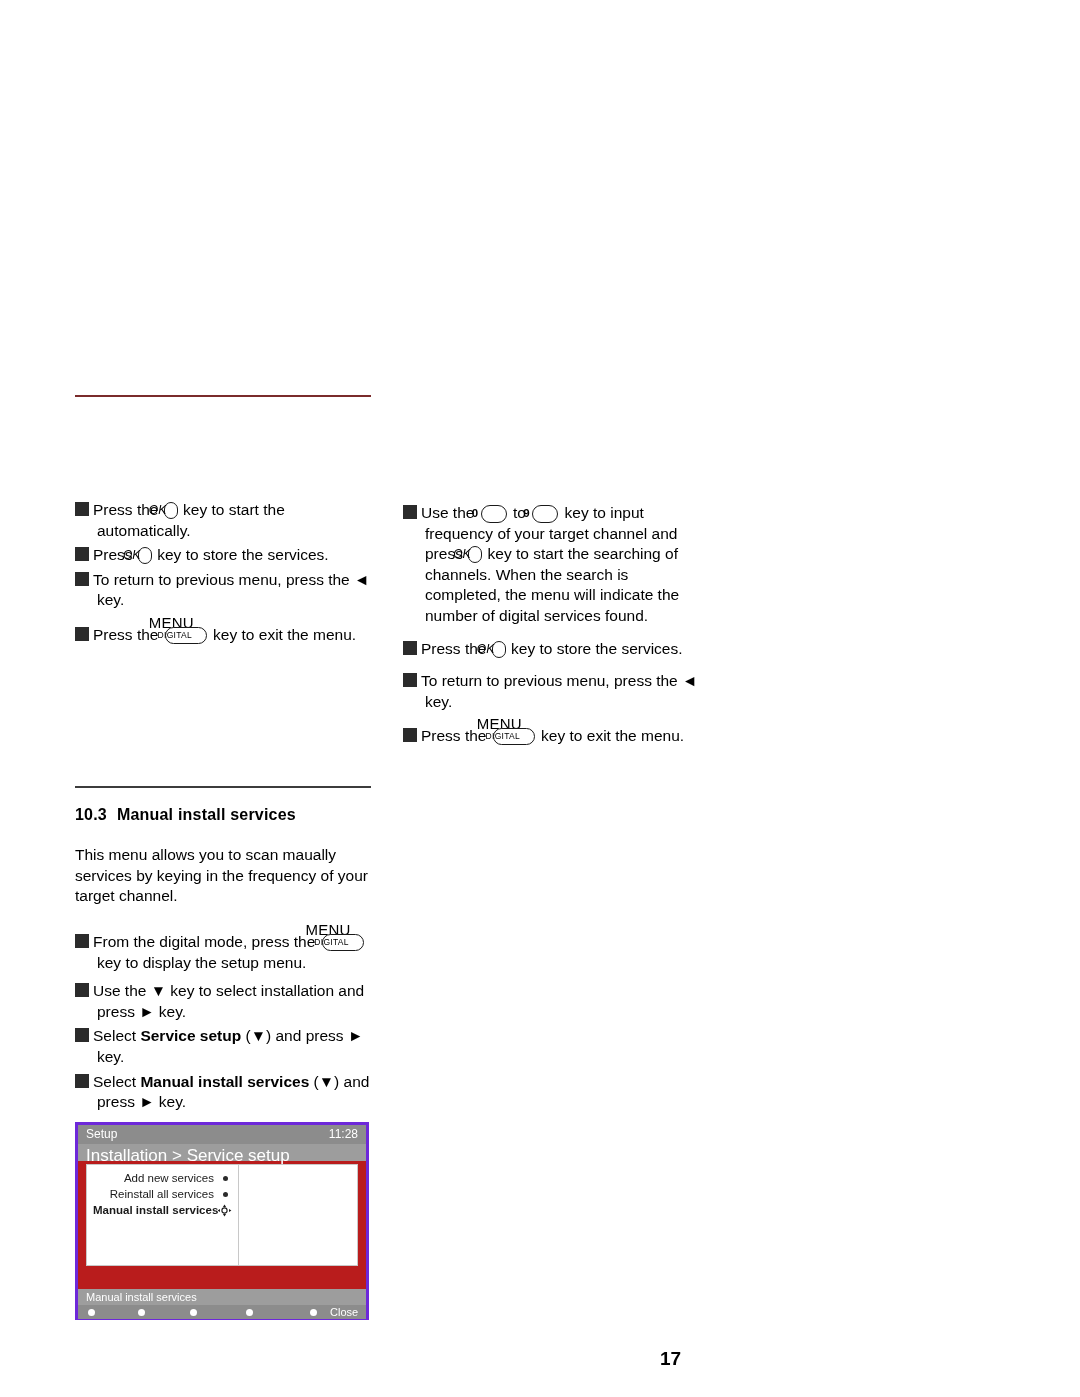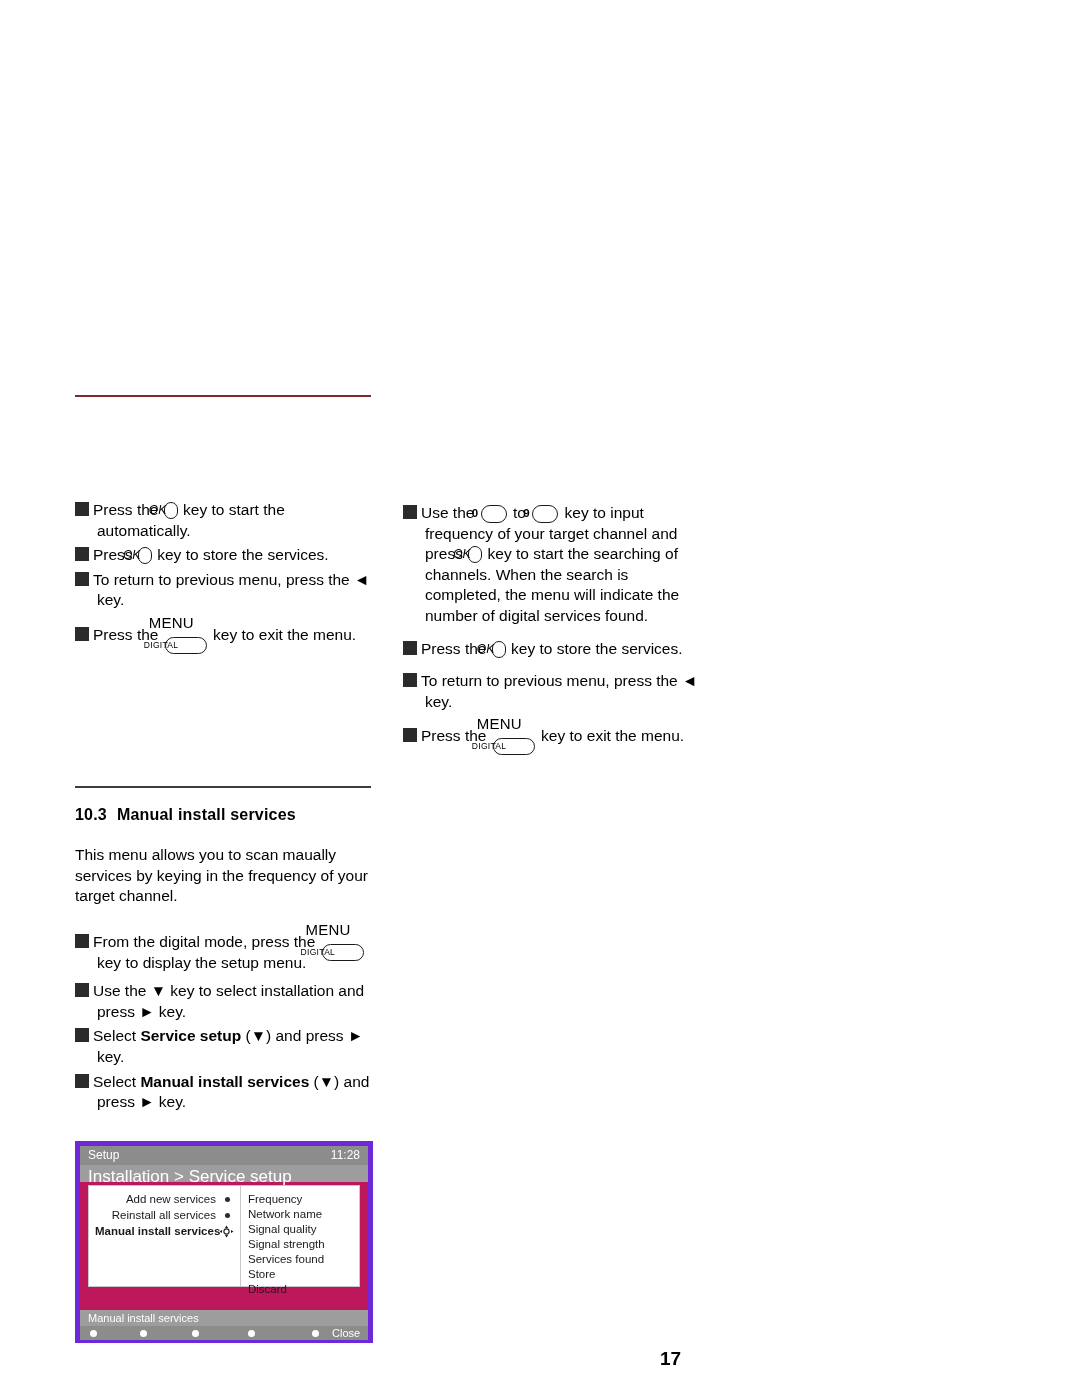--- a/index.html
+++ b/index.html
@@ -96,27 +96,27 @@
     position: absolute;
     top: -13px;
     left: 6px;
     font-size: 15px;
     letter-spacing: 0.2px;
     color: #000;
   }
   .key-menu .pill {
     position: absolute;
     left: 0;
-    top: 11px;
+    top: 1px;
     width: 40px;
     height: 15px;
     border: 1.4px solid #1a1a1a;
     border-radius: 9px;
     background: #ffffff;
-    text-align: left;
+    text-align: center;
     font-size: 8.5px;
     line-height: 15px;
     letter-spacing: 0.3px;
   }
 
   
   .sec-rule {
     position: absolute;
     left: 75px;
     top: 786px;
@@ -153,25 +153,24 @@
     line-height: 1.33;
   }
 
   
   .osd {
     position: absolute;
     left: 75px;
     top: 1122px;
     width: 288px;
     height: 192px;
-    background: #be185d;
-    border: 5px solid #6d28d9;
+    background: #b91c1c;
+    border: 3px solid #6d28d9;
     font-size: 11px;
     color: #1a1a1a;
-    margin-top: 19px;
   }
   .osd-title {
     position: absolute;
     left: 0; top: 0;
     width: 288px;
     height: 19px;
     background: #8c8c8c;
     color: #ffffff;
     font-size: 12px;
     line-height: 19px;
@@ -434,29 +433,20 @@
             <svg width="15" height="13" viewBox="0 0 15 13">
               <circle cx="7.5" cy="6.5" r="2.6" fill="none" stroke="#1a1a1a" stroke-width="1.1"></circle>
               <path d="M7.5 0.6 L9.1 3.0 L5.9 3.0 Z" fill="#1a1a1a"></path>
               <path d="M7.5 12.4 L9.1 10.0 L5.9 10.0 Z" fill="#1a1a1a"></path>
               <path d="M0.6 6.5 L3.0 4.9 L3.0 8.1 Z" fill="#1a1a1a"></path>
               <path d="M14.4 6.5 L12.0 4.9 L12.0 8.1 Z" fill="#1a1a1a"></path>
             </svg>
           </span>
         </div>
       </div>
-      <div class="osd-right">
-        <div class="row">Frequency</div>
-        <div class="row">Network name</div>
-        <div class="row">Signal quality</div>
-        <div class="row">Signal strength</div>
-        <div class="row">Services found</div>
-        <div class="row">Store</div>
-        <div class="row">Discard</div>
-      </div>
     </div>
 
     <div class="osd-status">
       <span>Manual install services</span>
     </div>
     <div class="osd-foot">
       <span class="fdot" style="left:10px;"></span>
       <span class="fdot" style="left:60px;"></span>
       <span class="fdot" style="left:112px;"></span>
       <span class="fdot" style="left:168px;"></span>

